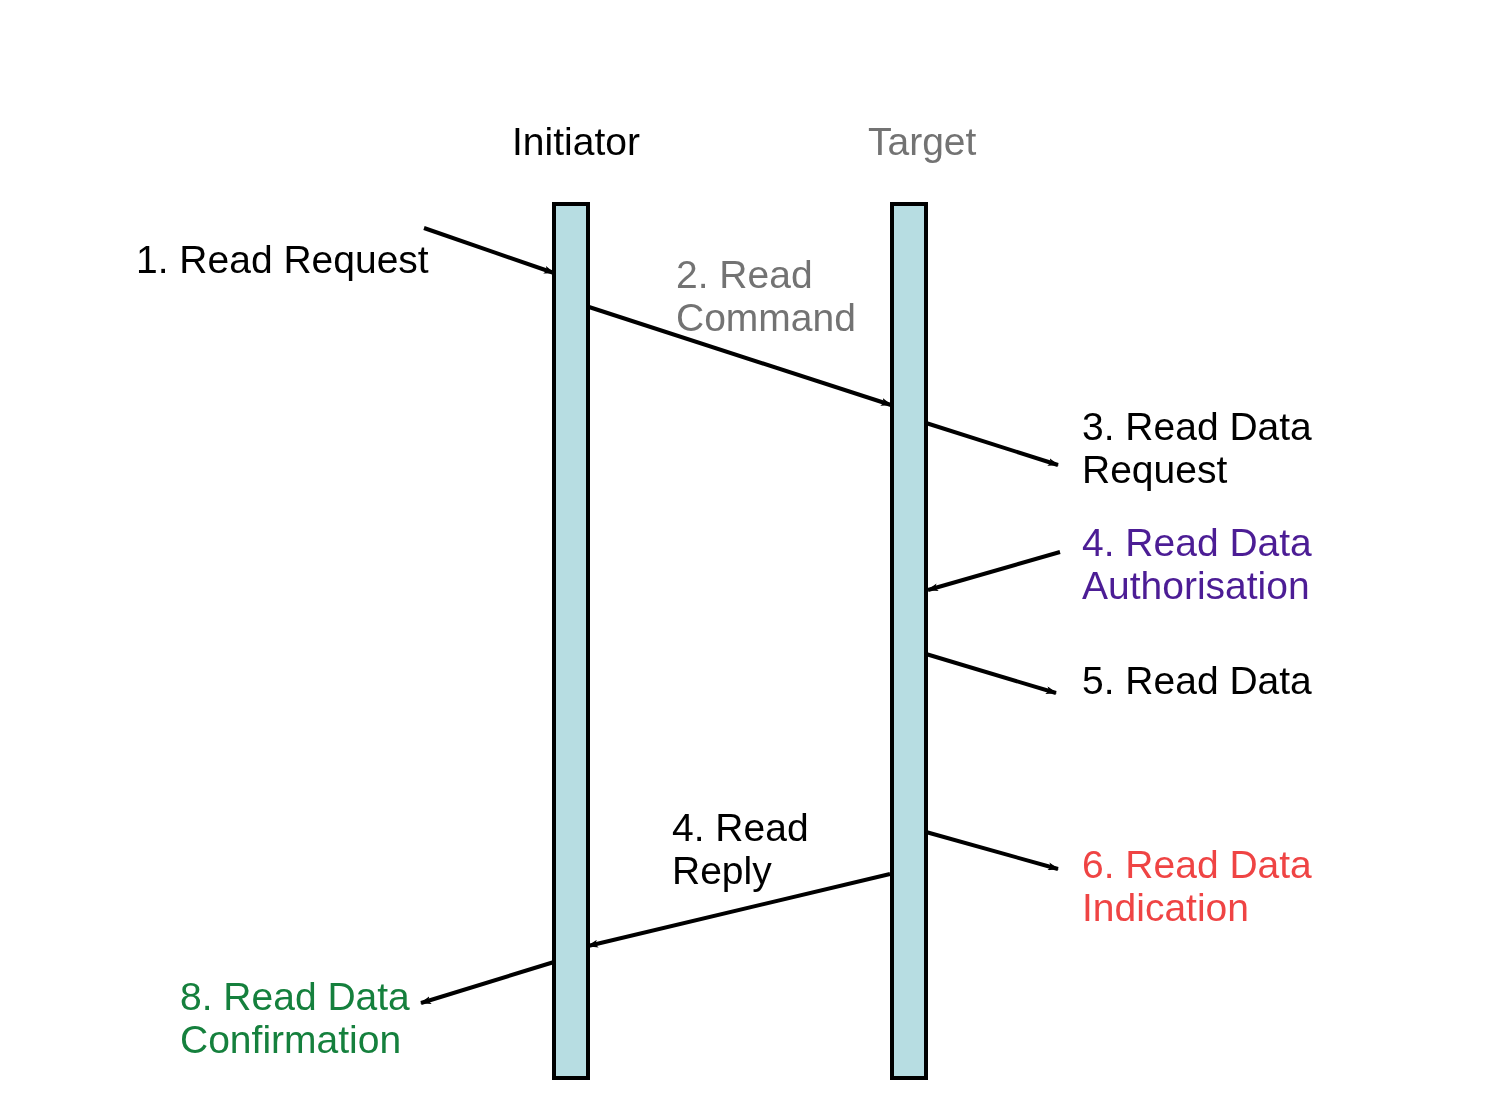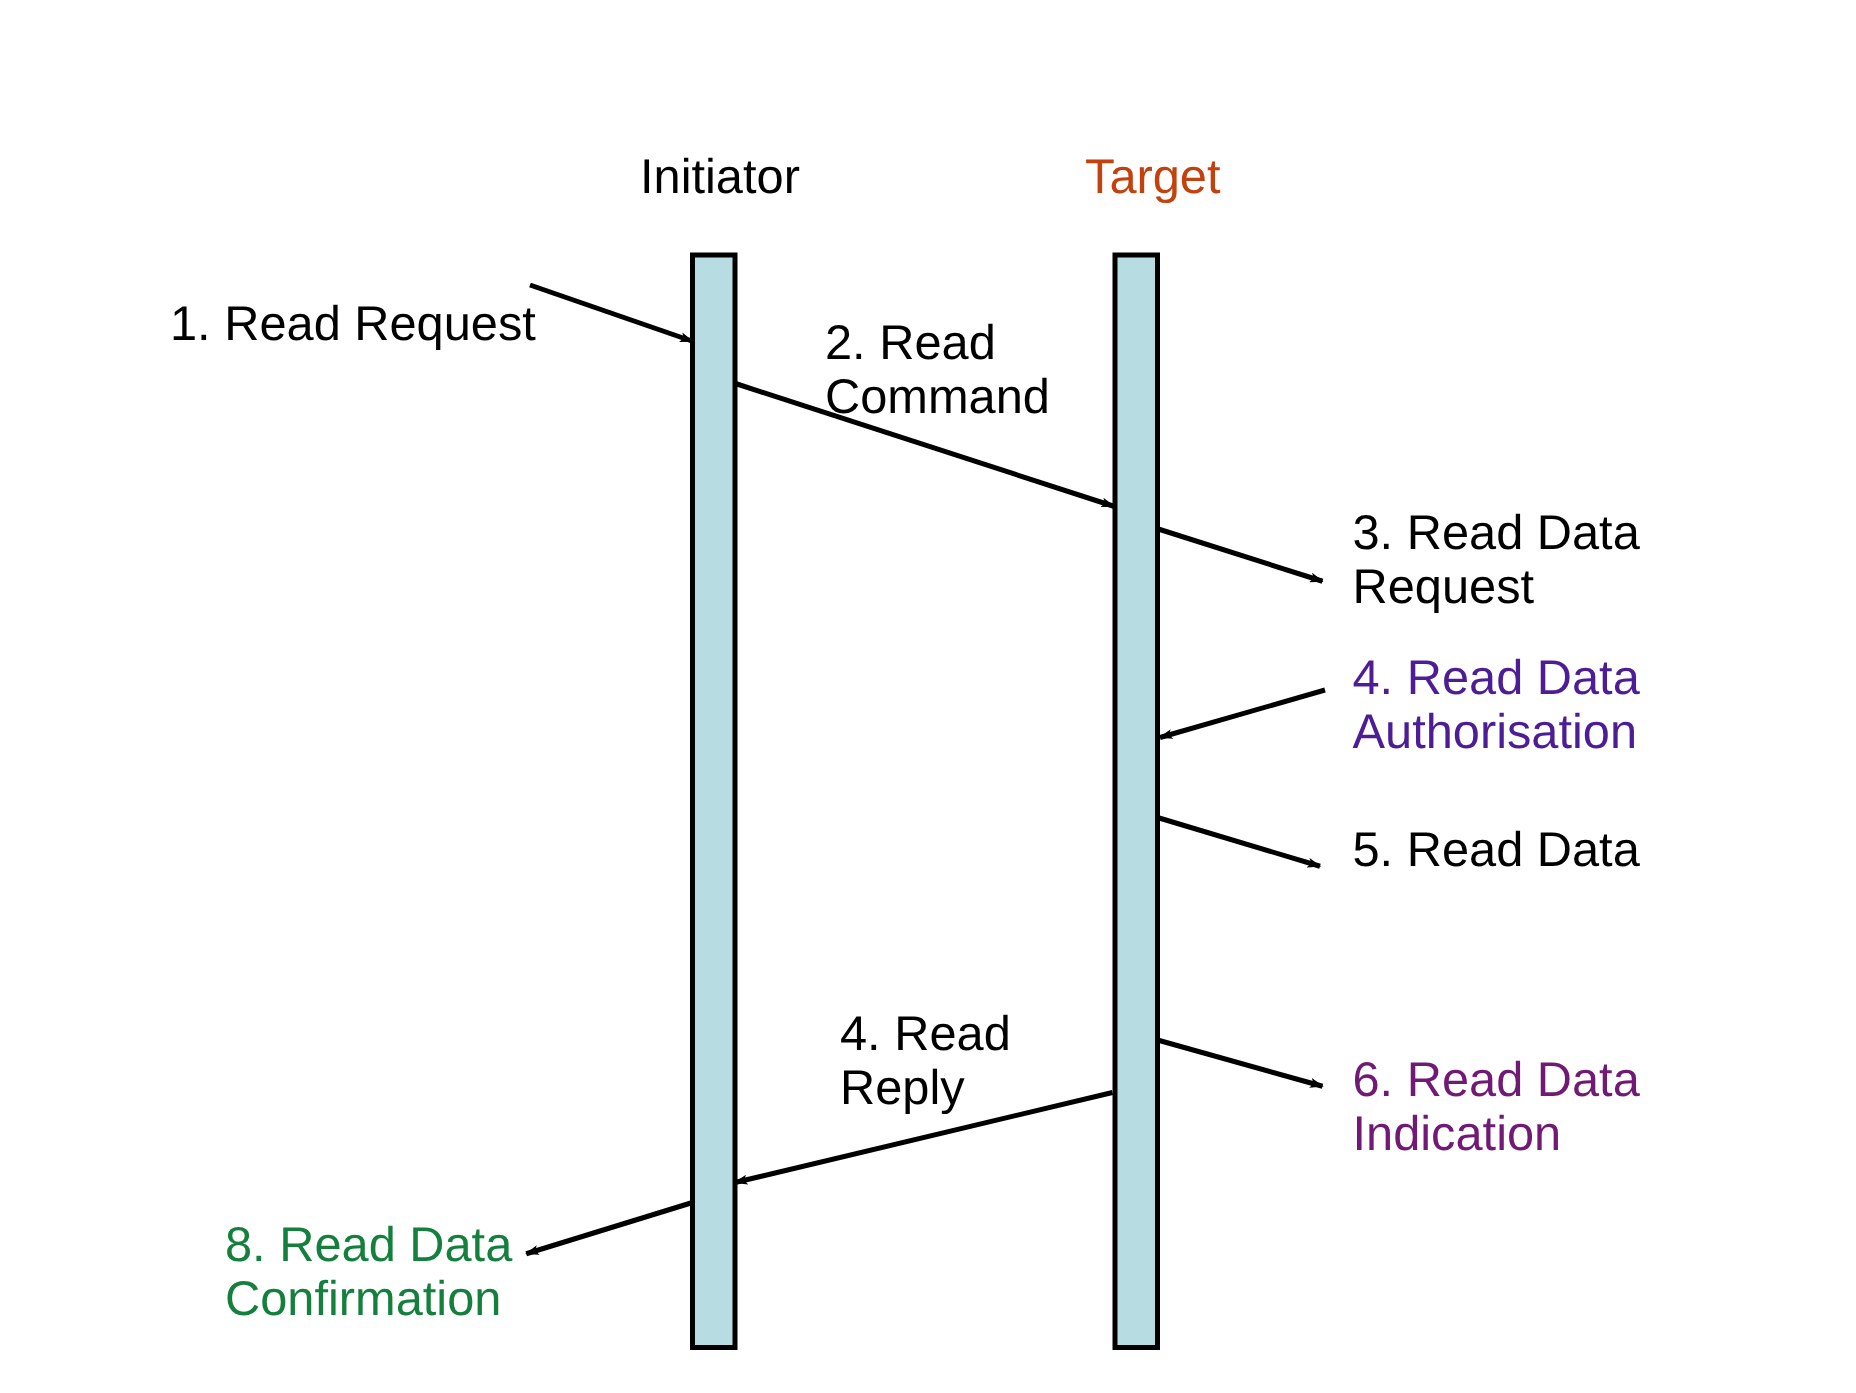--- a/index.html
+++ b/index.html
@@ -67,32 +67,32 @@
         <line x1="1060" y1="552" x2="928" y2="590" stroke="#000000" stroke-width="4" marker-end="url(#arrowhead)"></line>
         <line x1="926" y1="654" x2="1056" y2="693" stroke="#000000" stroke-width="4" marker-end="url(#arrowhead)"></line>
         <line x1="926" y1="832" x2="1058" y2="869" stroke="#000000" stroke-width="4" marker-end="url(#arrowhead)"></line>
         <line x1="890" y1="874" x2="588" y2="946" stroke="#000000" stroke-width="4" marker-end="url(#arrowhead)"></line>
         <line x1="554" y1="962" x2="421" y2="1003" stroke="#000000" stroke-width="4" marker-end="url(#arrowhead)"></line>
       </g>
   </svg>
 
   <div id="lifeline-labels">
       <div class="lifeline-head" style="left: 512px; top: 122px; color: rgb(0, 0, 0);">Initiator</div>
-      <div class="lifeline-head" style="left: 868px; top: 122px; color: #c2410c;">Target</div>
+      <div class="lifeline-head" style="left: 868px; top: 122px; color: #737373;">Target</div>
     </div>
   <div id="message-labels">
       <div class="msg-label" style="left: 136px; top: 210px; color: rgb(0, 0, 0); margin-top: 28px;">1. Read Request</div>
-      <div class="msg-label" style="left: 660px; top: 253px; color: #000000;">2. Read
+      <div class="msg-label" style="left: 676px; top: 253px; color: #737373;">2. Read
 Command</div>
       <div class="msg-label" style="left: 1082px; top: 405px; color: rgb(0, 0, 0);">3. Read Data
 Request</div>
       <div class="msg-label" style="left: 1082px; top: 521px; color: #4c1d95;">4. Read Data
 Authorisation</div>
       <div class="msg-label" style="left: 1082px; top: 659px; color: rgb(0, 0, 0);">5. Read Data</div>
-      <div class="msg-label" style="left: 1082px; top: 843px; color: #701a75;">6. Read Data
+      <div class="msg-label" style="left: 1082px; top: 843px; color: #ef4444;">6. Read Data
 Indication</div>
       <div class="msg-label" style="left: 672px; top: 806px; color: rgb(0, 0, 0);">4. Read
 Reply</div>
       <div class="msg-label" style="left: 180px; top: 975px; color: #15803d;">8. Read Data
 Confirmation</div>
     </div>
 
 </div>
 
 </body></html>

